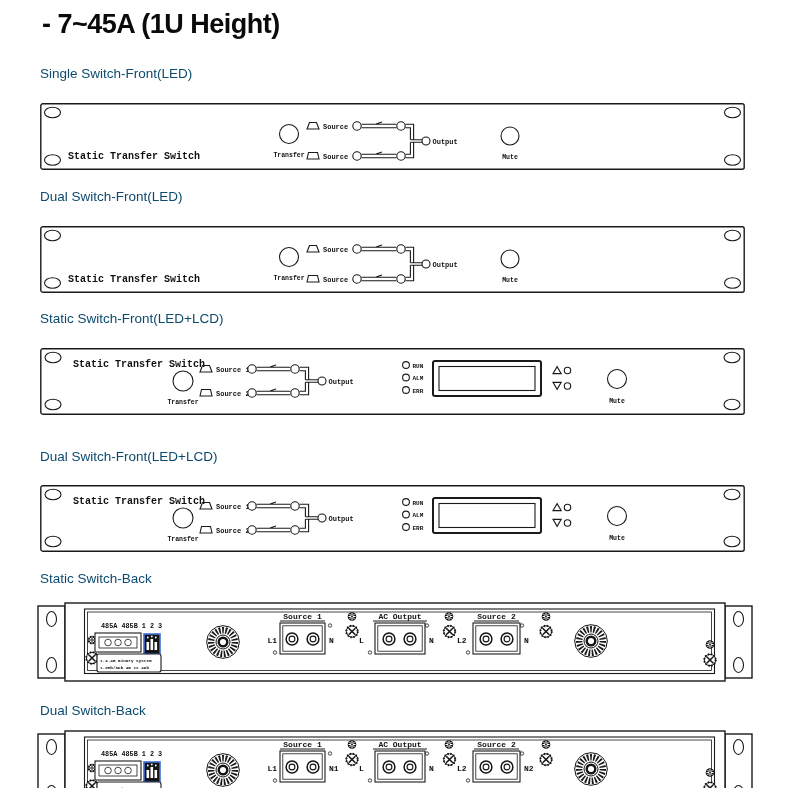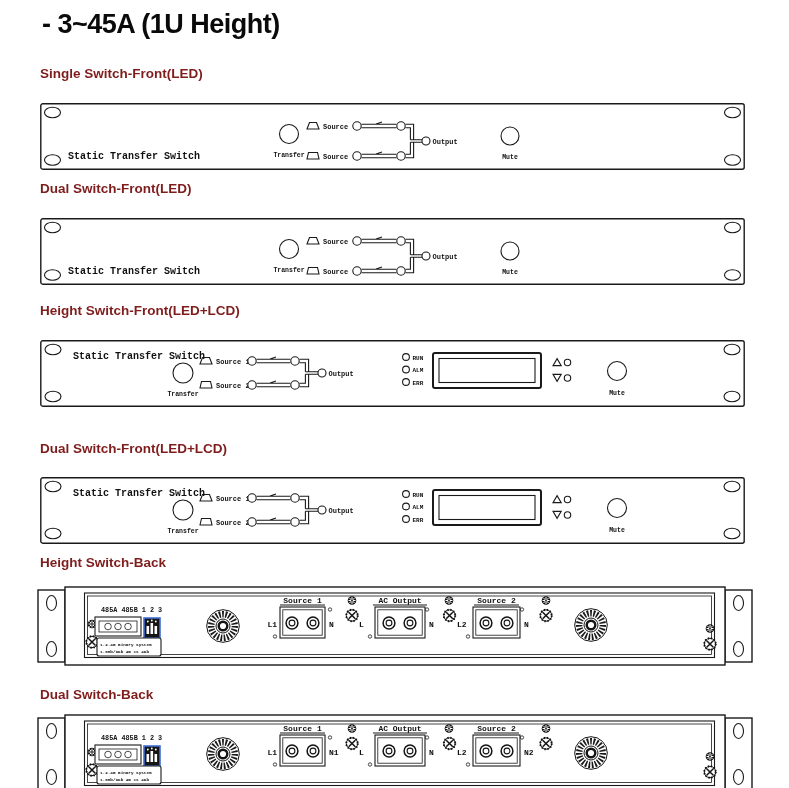--- a/index.html
+++ b/index.html
@@ -1,34 +1,34 @@
 <!DOCTYPE html>
 <html><head>
 <meta charset="utf-8">
 <style>
   html,body{margin:0;padding:0;background:#fff;}
   body{width:789px;height:788px;font-family:"Liberation Sans",sans-serif;color:#111;overflow:hidden;}
   h1{margin:8px 0 0 42px;font-size:27px;line-height:32px;font-weight:bold;letter-spacing:-0.5px;color:#0a0a0a;}
-  h2{margin:0 0 0 40px;font-size:13.5px;line-height:16px;font-weight:bold;color:#7f1d1d;}
+  h2{margin:0 0 0 40px;font-size:13.5px;line-height:16px;font-weight:normal;color:#0c4a6e;}
   svg{display:block;margin:0 0 0 40px;}
   svg.back{margin-left:37px;}
-  .mt26{margin-top:26px}.mt21{margin-top:21px}.mt19{margin-top:11px}.mt18{margin-top:18px}
+  .mt26{margin-top:26px}.mt21{margin-top:21px}.mt19{margin-top:19px}.mt18{margin-top:18px}
   .mt17{margin-top:34px}.mt20{margin-top:20px}.mt15{margin-top:15px}.mt8{margin-top:21px}.mt11{margin-top:11px}
   .ln{fill:#fff;stroke:#1a1a1a;stroke-width:1.4;}
   .ln2{fill:none;stroke:#1a1a1a;stroke-width:1.1;}
   .lnw{fill:#fff;stroke:#1a1a1a;stroke-width:1.1;}
   .thin{fill:none;stroke:#1a1a1a;stroke-width:0.8;}
   .eng{font-family:"Liberation Mono",monospace;font-weight:bold;fill:#111;}
   .mid{text-anchor:middle;}
   .end{text-anchor:end;}
 </style>
 </head>
 <body>
 
-<h1>- 3~45A (1U Height)</h1>
+<h1>- 7~45A (1U Height)</h1>
 
 <h2 class="mt26">Single Switch-Front(LED)</h2>
 
 <svg class="mt21" width="705" height="67" viewBox="0 0 705 67">
   <rect class="ln" x="0.8" y="0.8" width="703.4" height="65.4" rx="2"></rect>
   <ellipse class="ln2" cx="12.5" cy="9.5" rx="8" ry="5.2"></ellipse>
   <ellipse class="ln2" cx="12.5" cy="57" rx="8" ry="5.2"></ellipse>
   <ellipse class="ln2" cx="692.5" cy="9.5" rx="8" ry="5.2"></ellipse>
   <ellipse class="ln2" cx="692.5" cy="57" rx="8" ry="5.2"></ellipse>
   <text class="eng" x="28" y="56" font-size="10">Static Transfer Switch</text>
@@ -82,21 +82,21 @@
     <path class="ln2" d="M365.4,21.3 H373.6 V36.8 M365.4,24.7 H370.4 V36.8 M365.4,54.7 H373.6 V39.2 M365.4,51.3 H370.4 V39.2 M370.4,36.8 H382 M370.4,39.2 H382"></path>
     <circle class="lnw" cx="386" cy="38" r="4"></circle>
     <text class="eng" x="392.5" y="41" font-size="7">Output</text>
   </g>
   <g>
     <circle class="ln2" cx="470" cy="33" r="9"></circle>
     <text class="eng mid" x="470" y="56" font-size="6.5">Mute</text>
   </g>
 </svg>
 
-<h2 class="mt18">Height Switch-Front(LED+LCD)</h2>
+<h2 class="mt18">Static Switch-Front(LED+LCD)</h2>
 
 <svg class="mt21" width="705" height="67" viewBox="0 0 705 67">
   <rect class="ln" x="0.8" y="0.8" width="703.4" height="65.4" rx="2"></rect>
   <ellipse class="ln2" cx="13" cy="9.5" rx="8" ry="5.2"></ellipse>
   <ellipse class="ln2" cx="13" cy="56.5" rx="8" ry="5.2"></ellipse>
   <ellipse class="ln2" cx="692" cy="9.5" rx="8" ry="5.2"></ellipse>
   <ellipse class="ln2" cx="692" cy="56.5" rx="8" ry="5.2"></ellipse>
   <text class="eng" x="33" y="19" font-size="10">Static Transfer Switch</text>
   <g>
     <circle class="ln2" cx="143" cy="33" r="10"></circle>
@@ -184,21 +184,21 @@
     <circle class="ln2" cx="527.5" cy="22.5" r="3.2"></circle>
     <path class="ln2" d="M513,34.4 h8.2 l-4.1,7 z"></path>
     <circle class="ln2" cx="527.5" cy="38" r="3.2"></circle>
   </g>
   <g>
     <circle class="ln2" cx="577" cy="31" r="9.5"></circle>
     <text class="eng mid" x="577" y="55" font-size="6.5">Mute</text>
   </g>
 </svg>
 
-<h2 class="mt19">Height Switch-Back</h2>
+<h2 class="mt19">Static Switch-Back</h2>
 
 <svg class="back mt15" width="716" height="80" viewBox="0 0 716 80">
   <defs>
     <g id="star-screw">
       <circle r="4.3" fill="#141414"></circle>
       <path d="M-2.6,-2.6 L2.6,2.6 M2.6,-2.6 L-2.6,2.6 M0,-3.5 V3.5 M-3.5,0 H3.5" stroke="#fff" stroke-width="1"></path>
       <circle r="0.9" fill="#141414"></circle>
     </g>
     <g id="knurl-screw">
       <circle r="5.7" fill="#fdfdfd" stroke="#141414" stroke-width="1"></circle>

